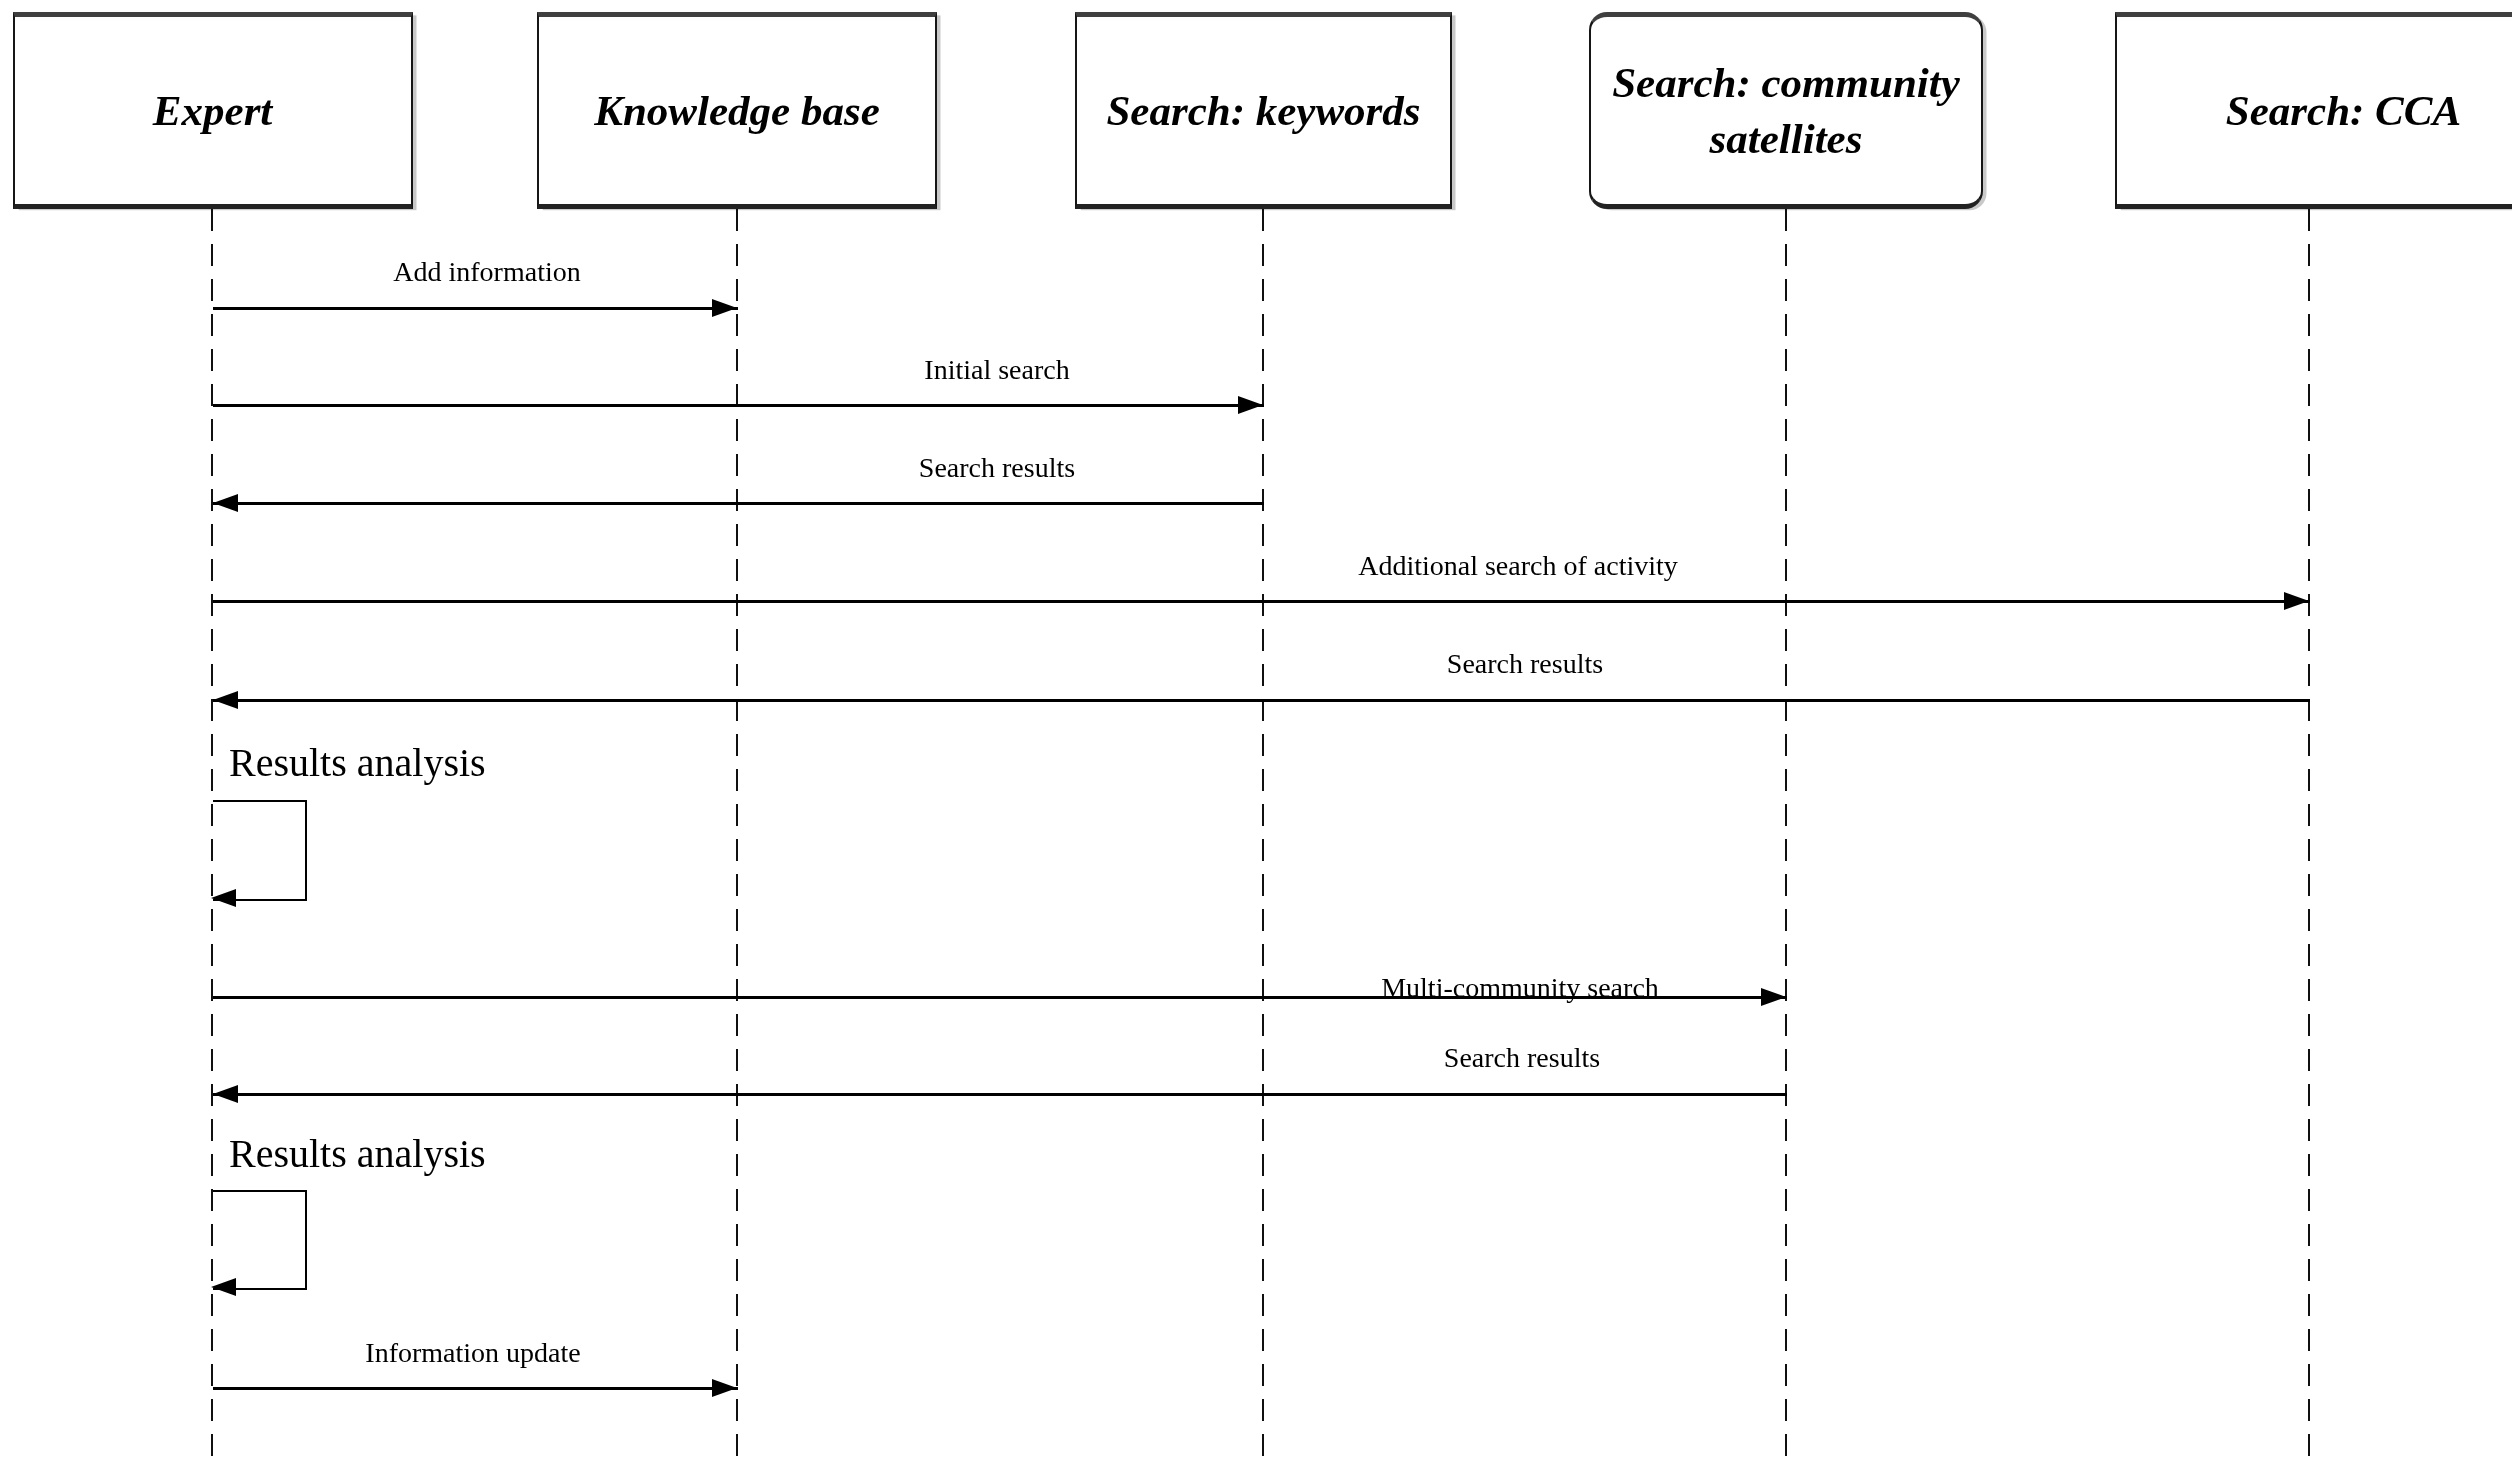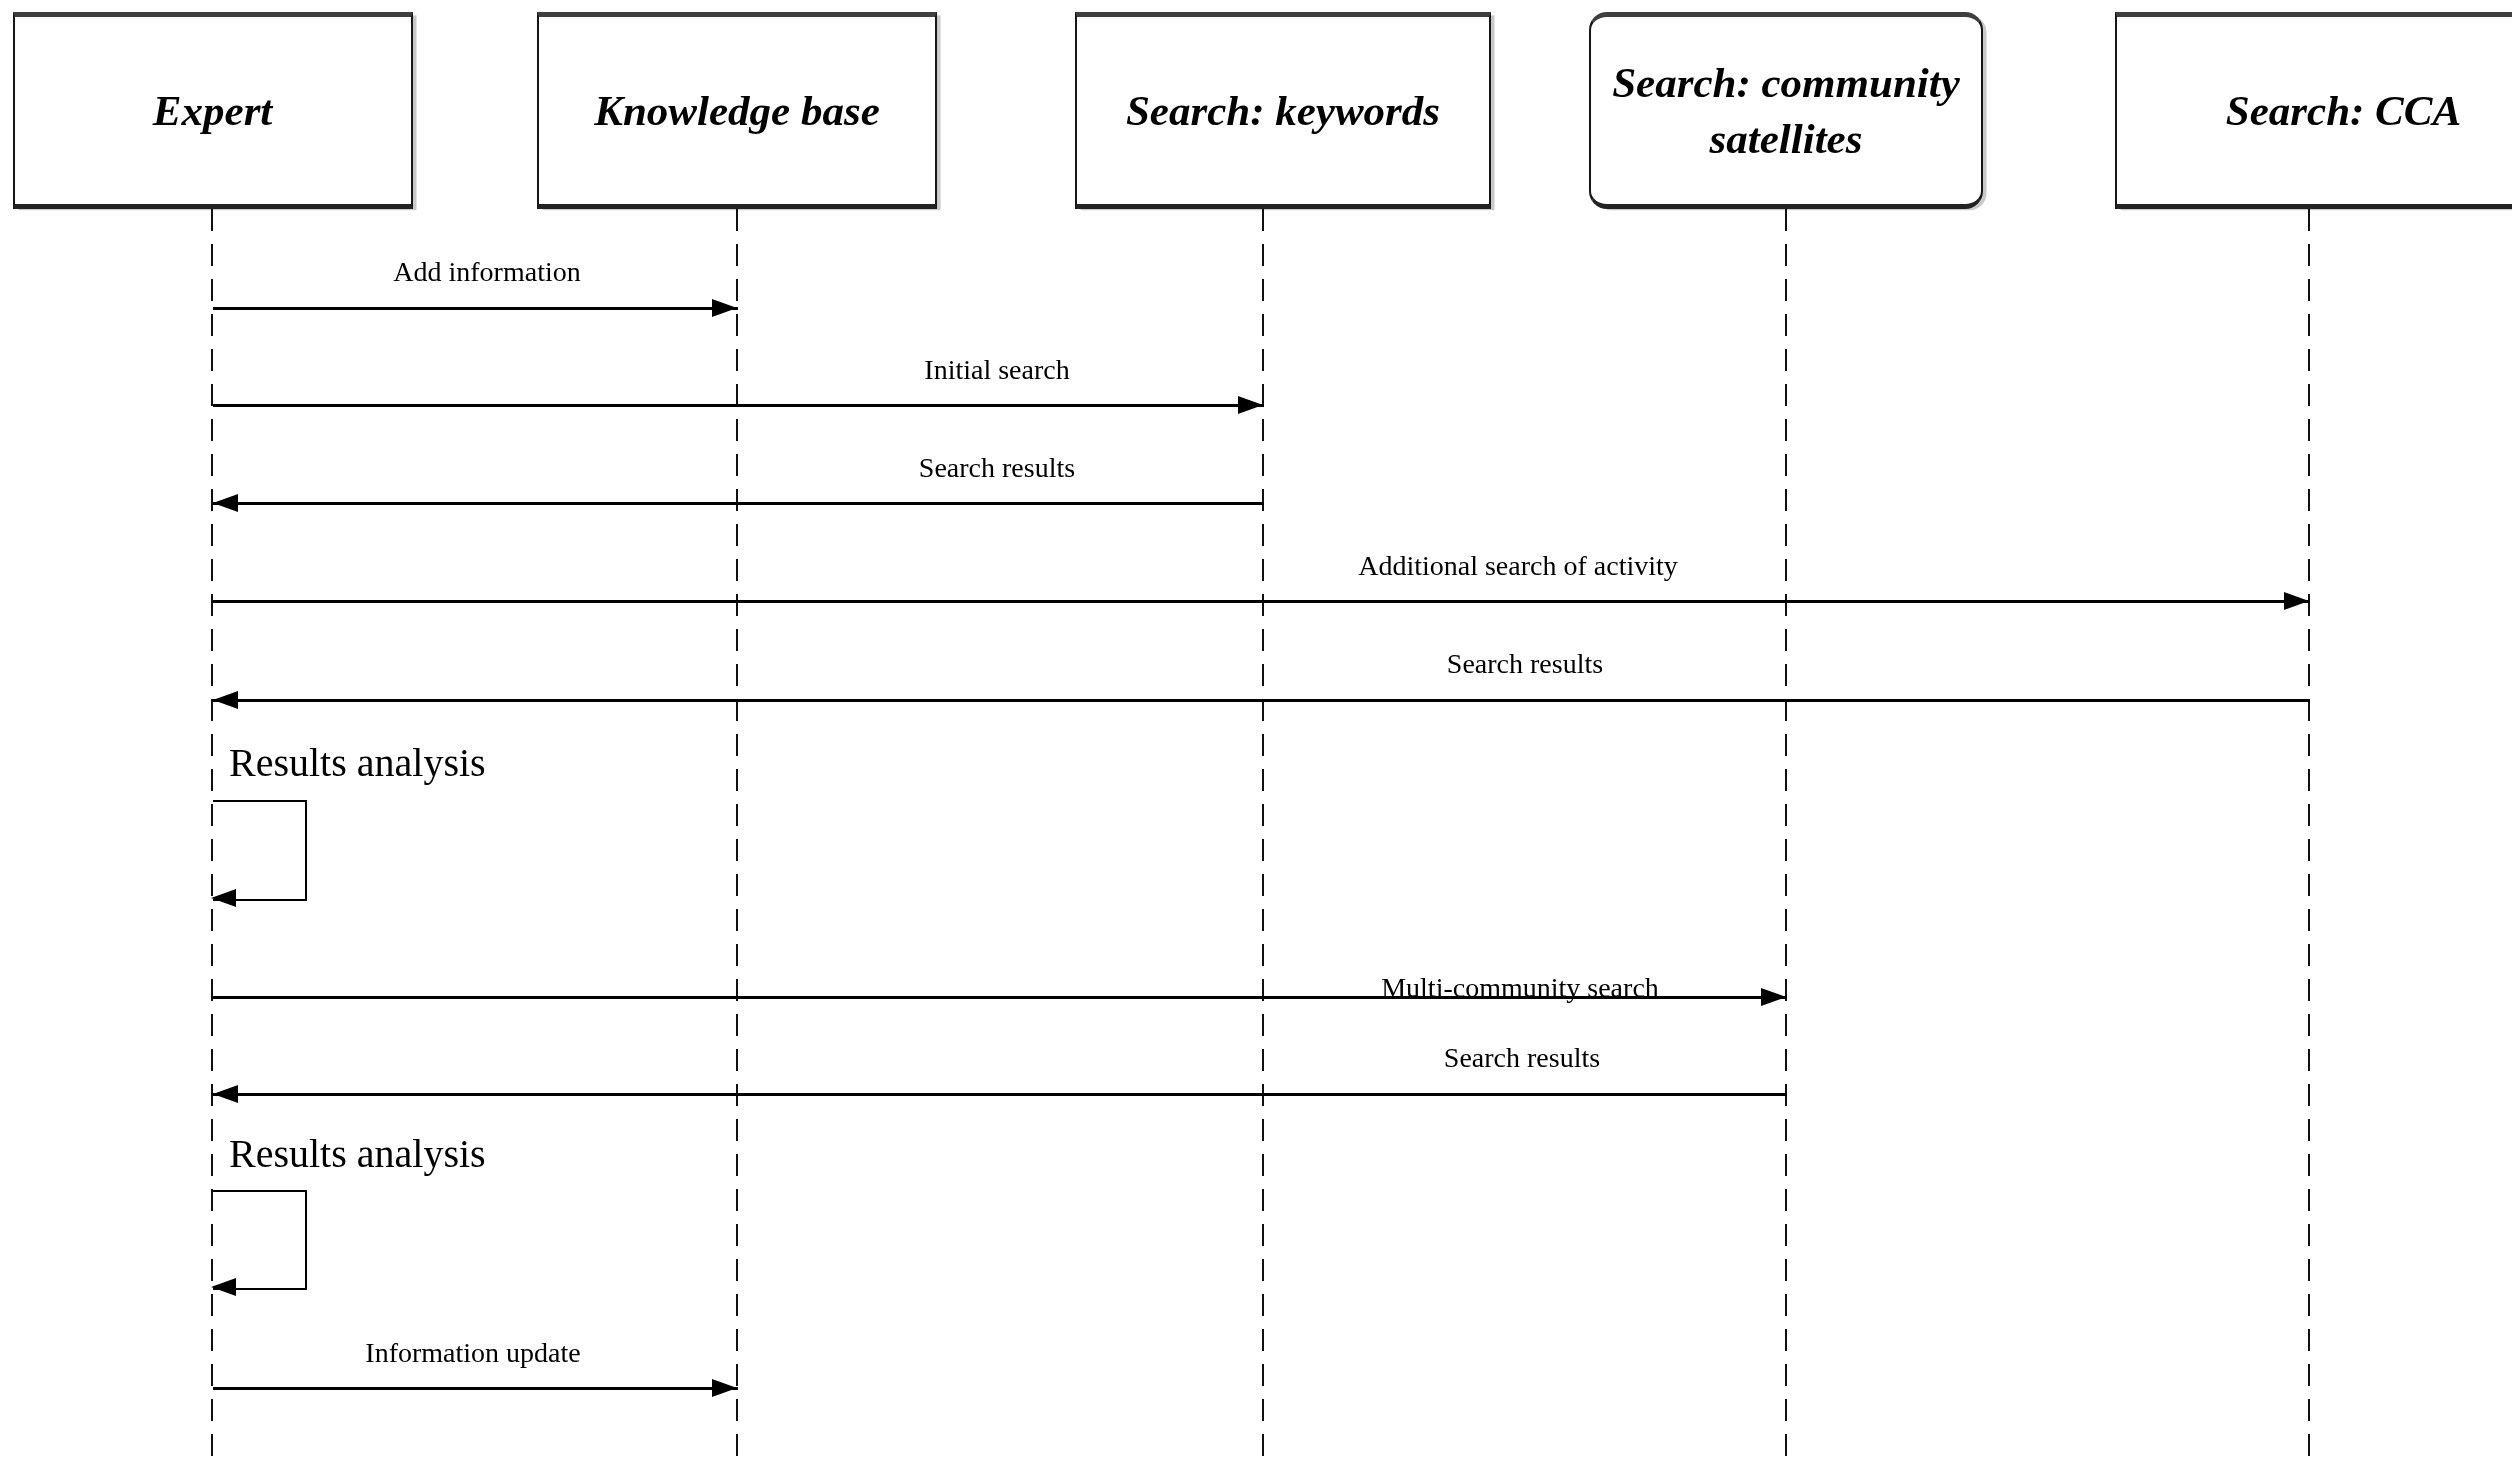--- a/index.html
+++ b/index.html
@@ -78,21 +78,21 @@
 
 <div id="diagram" style="width: 2512px; height: 1467px;">
     <div class="actor-box" style="left: 12.6px; top: 12px; width: 400px; height: 197px;">
       <div class="actor-label">Expert</div>
     </div>
     <div class="lifeline" style="left: 211px; top: 209px; height: 1258px;"></div>
     <div class="actor-box" style="left: 537px; top: 12px; width: 400px; height: 197px;">
       <div class="actor-label">Knowledge base</div>
     </div>
     <div class="lifeline" style="left: 736px; top: 209px; height: 1258px;"></div>
-    <div class="actor-box" style="left: 1075px; top: 12px; width: 416px; height: 197px;">
+    <div class="actor-box" style="left: 1075px; top: 12px; width: 377px; height: 197px;">
       <div class="actor-label">Search: keywords</div>
     </div>
     <div class="lifeline" style="left: 1262px; top: 209px; height: 1258px;"></div>
     <div class="actor-box" style="left: 1589px; top: 12px; width: 394px; height: 197px; border-radius: 18px;">
       <div class="actor-label">Search: community satellites</div>
     </div>
     <div class="lifeline" style="left: 1785px; top: 209px; height: 1258px;"></div>
     <div class="actor-box" style="left: 2115px; top: 12px; width: 457px; height: 197px;">
       <div class="actor-label">Search: CCA</div>
     </div>

